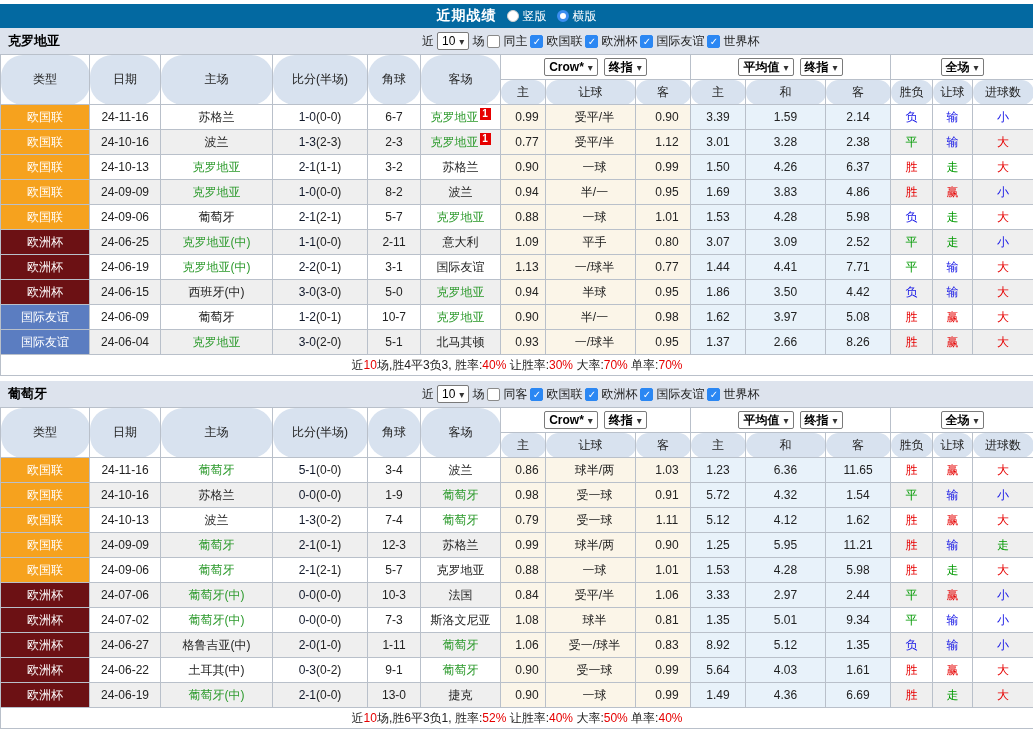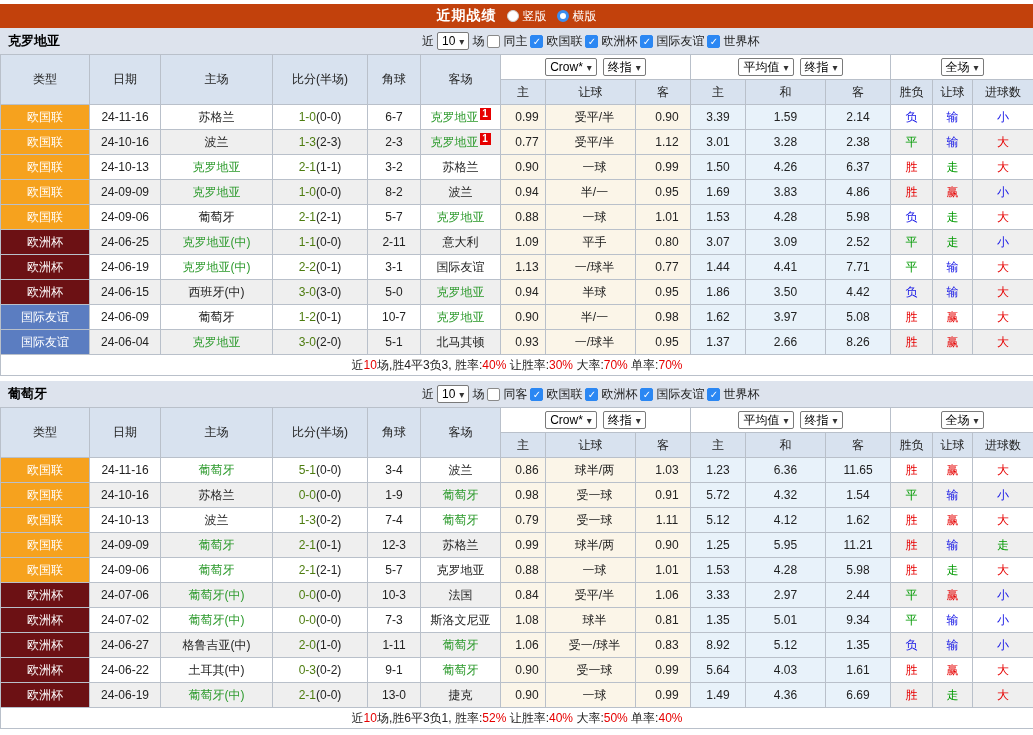--- a/index.html
+++ b/index.html
@@ -3,21 +3,21 @@
 <meta charset="utf-8">
 <style>
   * { box-sizing: border-box; }
   html,body { margin:0; padding:0; background:#fff; }
   body {
     width:1033px; height:735px; overflow:hidden;
     font-family:"Liberation Sans","DejaVu Sans",sans-serif;
     font-size:12px; color:#222;
   }
   .topbar {
-    margin-top:4px; height:24px; background:#c2410c; color:#fff;
+    margin-top:4px; height:24px; background:#0369a1; color:#fff;
     display:flex; align-items:center; justify-content:center; gap:10px;
   }
   .topbar-title { font-weight:bold; font-size:14px; letter-spacing:1px; }
   .radio-opt { display:inline-flex; align-items:center; gap:4px; font-size:12px; cursor:default; }
   .radio { width:12px; height:12px; border-radius:50%; background:#fff; border:1px solid #cfcfcf; display:inline-block; }
   .radio.on { width:12px; height:12px; border:3px solid #3b8ef0; background:#fff; }
   .sbar { height:26px; background:#dde3ed; position:relative; display:flex; align-items:center; padding:0 8px; margin-top:5px; }
   .sbar:first-of-type { margin-top:0; }
   .team { font-weight:bold; font-size:13px; color:#000; }
   .filters { position:absolute; left:422px; top:0; height:100%; display:flex; align-items:center; gap:3px; white-space:nowrap; }
@@ -32,30 +32,30 @@
     width:13px; height:13px; border:1px solid #8a8a8a; border-radius:2px; background:#fff;
     display:inline-flex; align-items:center; justify-content:center;
     font-size:10px; line-height:11px; color:#fff; font-weight:bold;
   }
   .cb.on { background:#2b87f3; border-color:#2b87f3; }
   table { border-collapse:collapse; width:1033px; table-layout:fixed; }
   th, td {
     border:1px solid #b9c0ca; text-align:center; padding:0;
     height:25px; overflow:hidden; white-space:nowrap; font-weight:normal;
   }
-  thead th.col { background:#d8e2ef; color:#222; }
+  thead th.col { background:#d8e2ef; color:#222;border-radius:22px; }
   thead td.dd { background:#fff; }
-  thead td.dd .sel { margin:0 3px; }
+  thead td.dd .sel { margin:0 3px;font-weight:bold; }
   tbody tr.even td { background:#efefef; }
   tbody tr.odd td { background:#fff; }
   tbody td.crow { background:#fbf5e8 !important;padding-left:8px; }
   tbody td.avg { background:#e8f2fa !important; }
   td.lgcell { color:#fff; }
   .hl { color:#2c9a2c; }
-  .sc { color:#4d7c0f;text-align:right; }
+  .sc { color:#0f172a;text-align:right; }
   .hf { color:#222; }
   .card {
     display:inline-block; background:#e60000; color:#fff; font-size:10px;
     line-height:12px; min-width:11px; padding:0 1px; margin-left:1px;
     position:relative; top:-4px; font-weight:bold;
   }
   .r { color:#e60000; }
   .g { color:#009900; }
   .b { color:#1414e6; }
   tfoot td { background:#fff; height:21px; font-size:12px; color:#222; }

